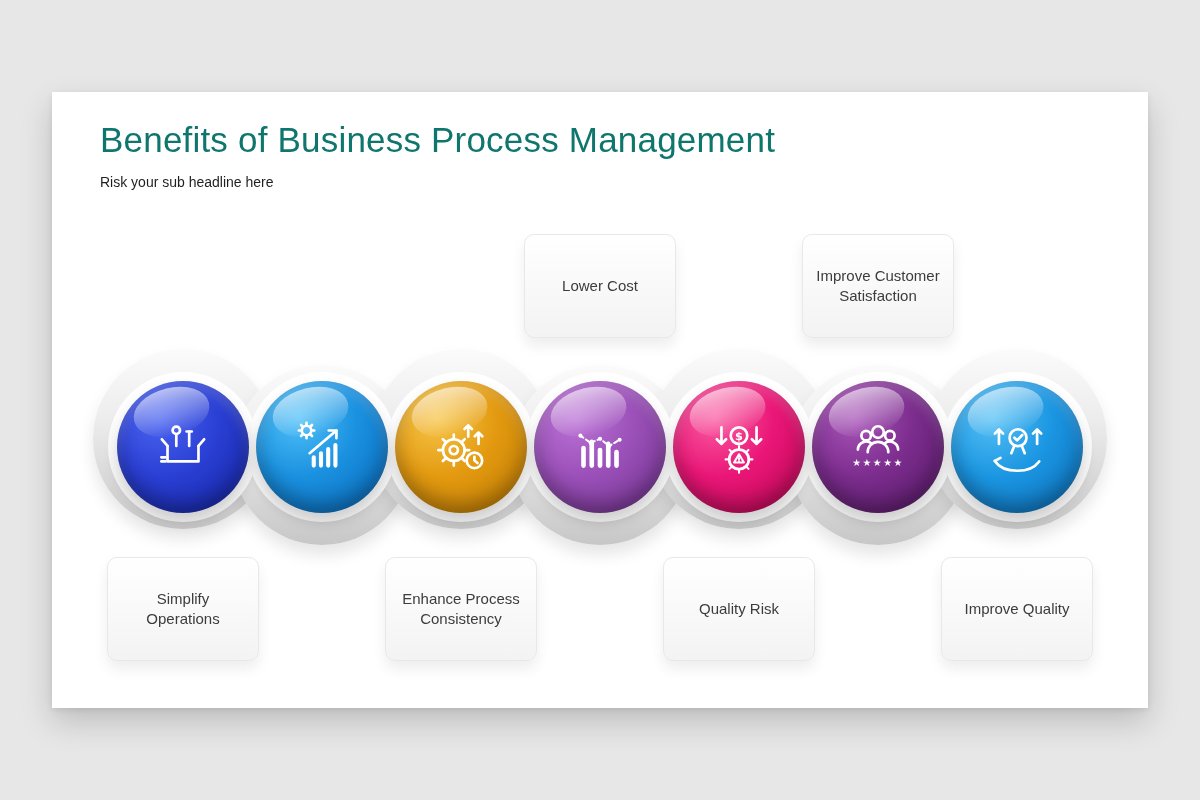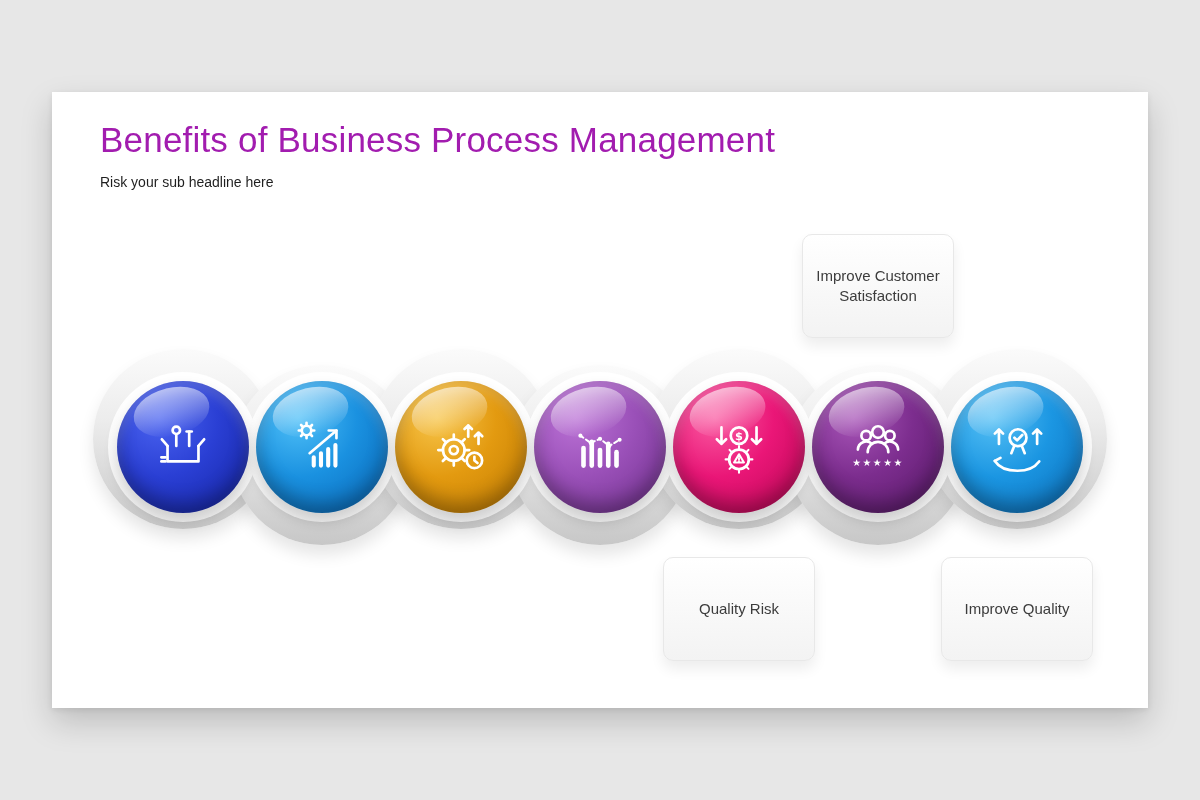--- a/index.html
+++ b/index.html
@@ -10,21 +10,21 @@
     position:relative;
   }
   .slide{
     position:absolute;left:52px;top:92px;width:1096px;height:616px;
     background:#ffffff;
     box-shadow:0 14px 30px rgba(0,0,0,0.18), 0 2px 6px rgba(0,0,0,0.08);
     overflow:hidden;
   }
   .title{
     position:absolute;left:48px;top:28px;
-    font-size:35px;font-weight:500;color:#a21caf;letter-spacing:.2px;
+    font-size:35px;font-weight:500;color:#0f766e;letter-spacing:.2px;
   }
   .subtitle{
     position:absolute;left:48px;top:82px;
     font-size:14px;color:#1f1f1f;
   }
   
   .silver{
     position:absolute;width:180px;height:180px;border-radius:50%;
     background:linear-gradient(180deg,#fbfbfb 0%,#ececec 40%,#c7c7c7 100%);
     box-shadow:0 10px 16px rgba(0,0,0,0.10);
@@ -195,20 +195,29 @@
         <path d="M29.5 23 l2.6 2.6 l5 -5.2"></path>
         <path d="M29.5 30.5 L26.5 38 M36.5 30.5 L39.5 38"></path>
         <path d="M14.5 29 V15 M14.5 15 l-4 4 M14.5 15 l4 4"></path>
         <path d="M51.5 29 V15 M51.5 15 l-4 4 M51.5 15 l4 4"></path>
         <path d="M10.5 45.5 c4.5 7 13 9.5 22 9.5 c9 0 17 -3.5 21 -9"></path>
         <path d="M10.5 45.5 l5.5 -3"></path>
       </g>
     </svg>
   </div>
 
+  <div class="card bottom cp0">
+    <span>Simplify Operations</span>
+  </div>
+  <div class="card bottom cp2">
+    <span>Enhance Process Consistency</span>
+  </div>
+  <div class="card top cp3">
+    <span>Lower Cost</span>
+  </div>
   <div class="card bottom cp4">
     <span>Quality Risk</span>
   </div>
   <div class="card bottom cp6">
     <span>Improve Quality</span>
   </div>
   <div class="card top cp5">
     <span>Improve Customer Satisfaction</span>
   </div>
 

